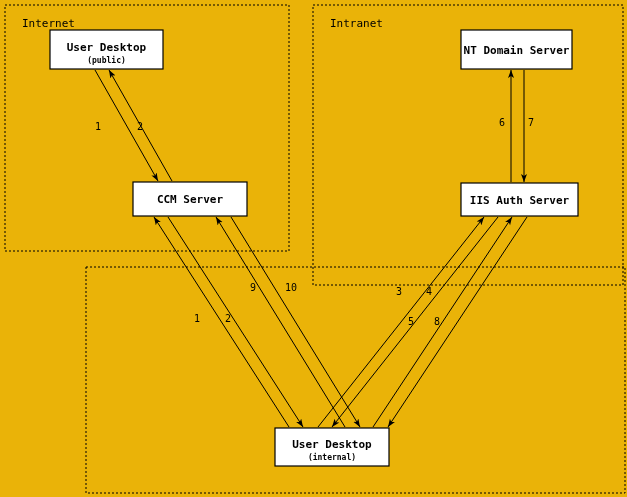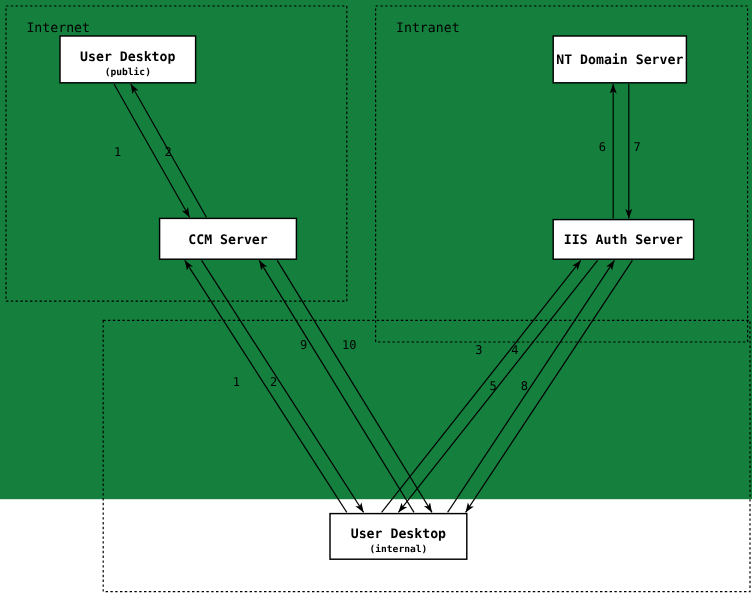--- a/index.html
+++ b/index.html
@@ -1,18 +1,18 @@
 <!DOCTYPE html>
 <html><head>
 <meta charset="utf-8">
 <style>
   html,body{margin:0;padding:0;background:#ffffff;}
   body{width:627px;height:497px;overflow:hidden;
        font-family:"DejaVu Sans Mono","Liberation Mono",monospace;}
-  #diagram{position:relative;width:627px;height:416px;background:#15803d;}
+  #diagram{position:relative;width:627px;height:497px;background:#eab308;}
   svg{position:absolute;left:0;top:0;width:627px;height:497px;}
   .zone-label{font-family:"DejaVu Sans Mono","Liberation Mono",monospace;
               font-size:11px;fill:#000;}
   .node-title{font-family:"DejaVu Sans Mono","Liberation Mono",monospace;
               font-size:11px;font-weight:bold;fill:#000;text-anchor:middle;}
   .node-sub{font-family:"DejaVu Sans Mono","Liberation Mono",monospace;
             font-size:8px;font-weight:bold;fill:#000;text-anchor:middle;}
   .step-label{font-family:"DejaVu Sans Mono","Liberation Mono",monospace;
               font-size:10px;fill:#000;text-anchor:middle;}
   .box{fill:#ffffff;stroke:#000000;stroke-width:1.2;}

